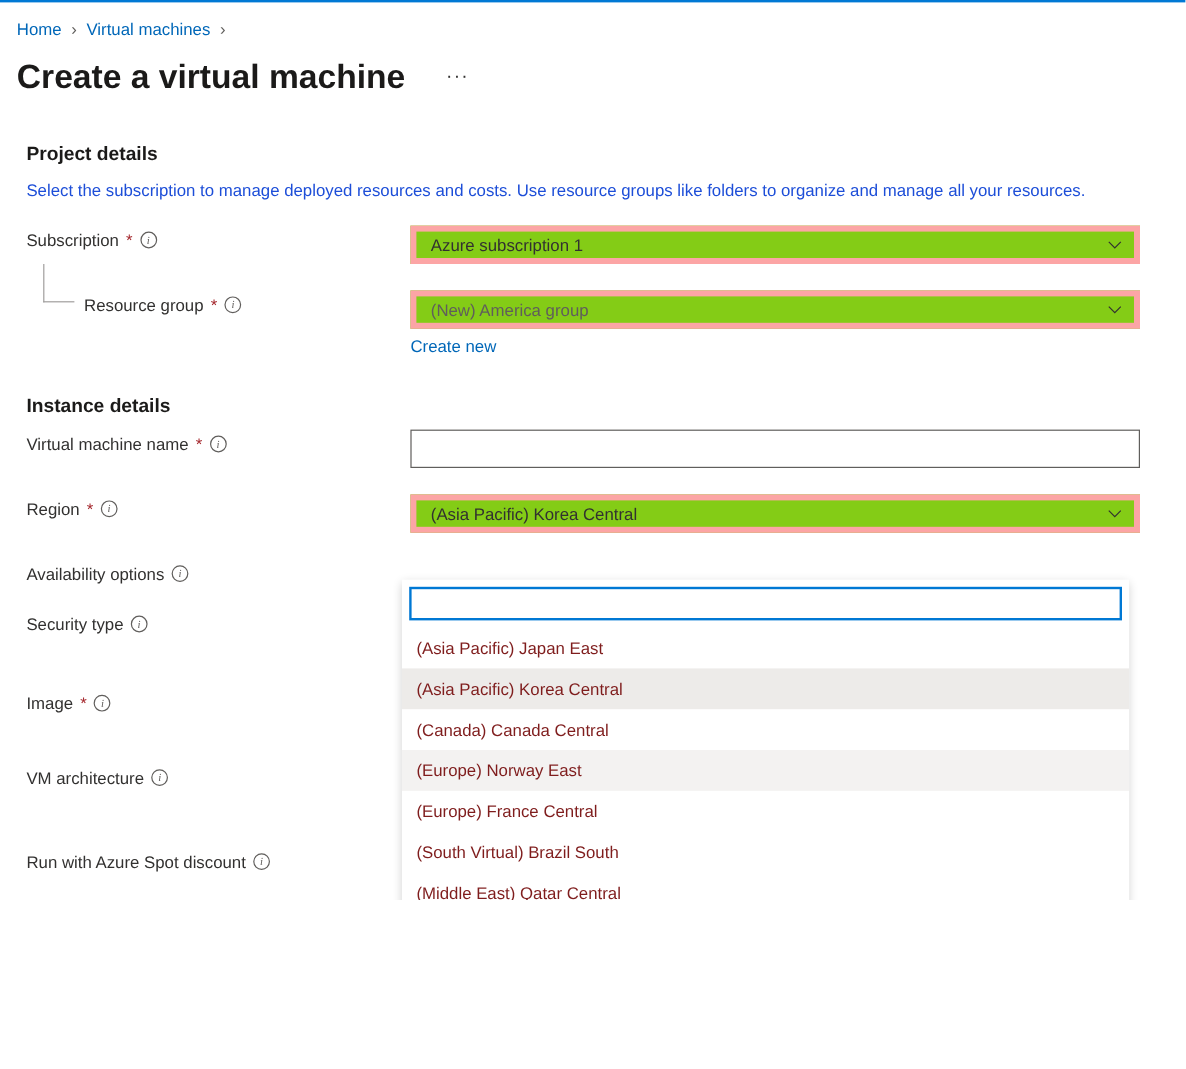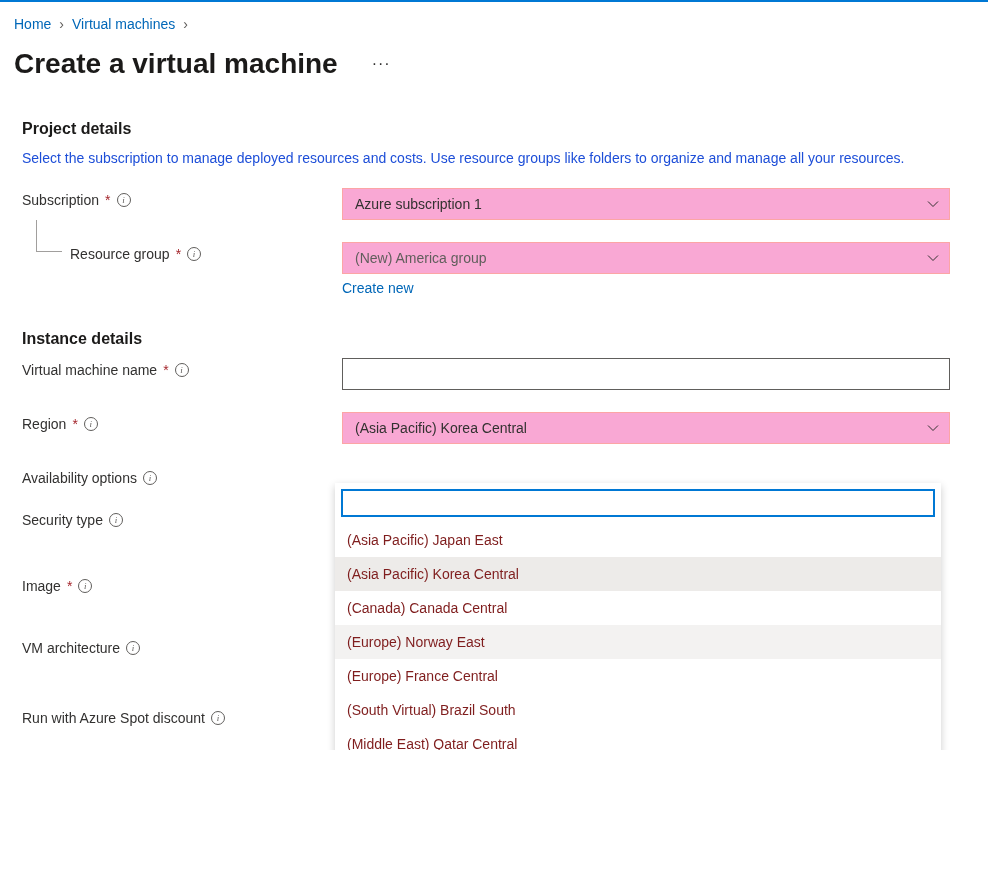--- a/index.html
+++ b/index.html
@@ -62,27 +62,27 @@
       color: #605e5c;
       font-family: Georgia, serif;
       font-style: italic;
       cursor: pointer;
     }
     .form-control { flex: 1; max-width: 608px; }
 
     
     .dropdown {
       position: relative;
-      border: 1px solid #fca5a5;
+      border: 5px solid #fca5a5;
       height: 32px;
       display: flex;
       align-items: center;
       padding: 0 30px 0 12px;
       cursor: pointer;
-      background: #f9a8d4;
+      background: #84cc16;
     }
     .dropdown.placeholder { color: #605e5c; }
     .dropdown .chev-down {
       position: absolute;
       right: 10px;
       top: 50%;
       transform: translateY(-50%);
     }
     .chev-down svg { display: block; }
 

